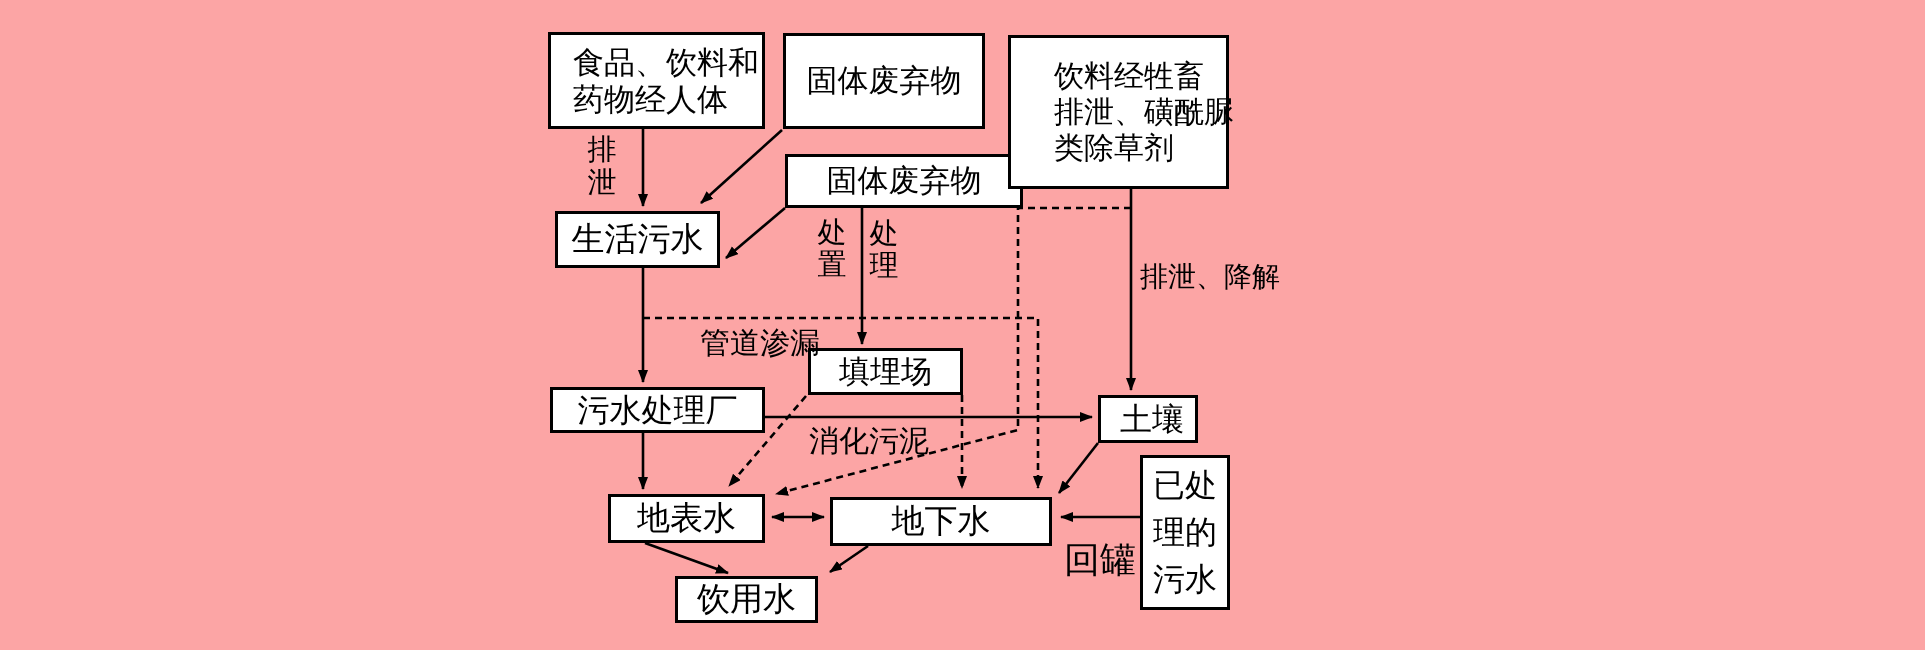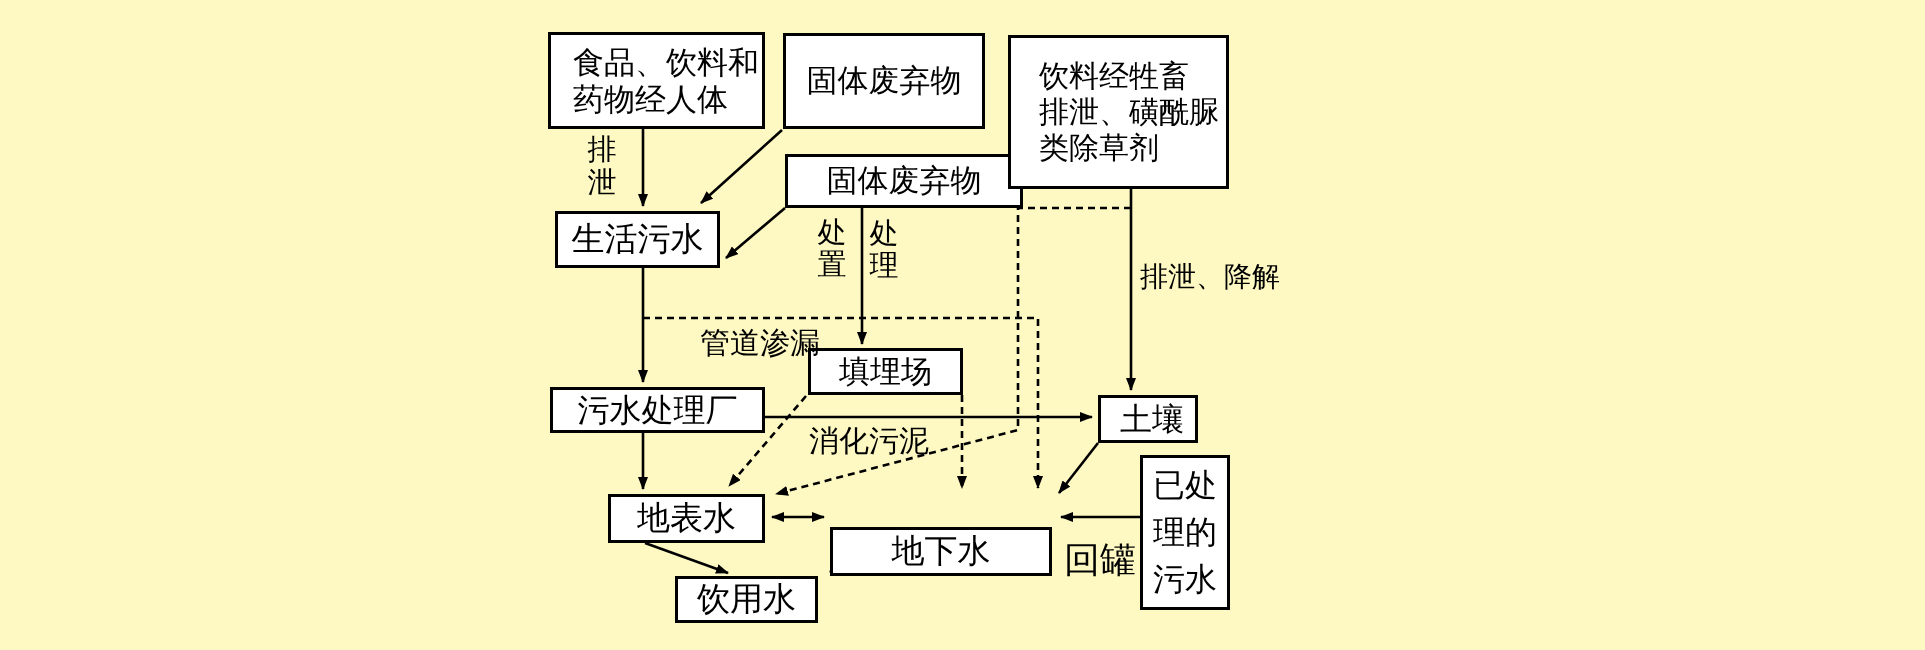--- a/index.html
+++ b/index.html
@@ -4,21 +4,21 @@
 <style>
   html, body {
     margin: 0;
     padding: 0;
     background: #ffffff;
   }
   #canvas {
     position: relative;
     width: 1925px;
     height: 650px;
-    background: #fef9c3;
+    background: #fca5a5;
     font-family: "Liberation Serif", "DejaVu Serif", serif;
     color: #000000;
     overflow: hidden;
   }
   #arrow-layer {
     position: absolute;
     left: 0; top: 0;
     width: 1925px;
     height: 650px;
   }
@@ -103,21 +103,21 @@
   </div>
 
   <div class="box" style="left:783px; top:33px; width:202px; height:96px; font-size:31px;">
     <span>固体废弃物</span>
   </div>
 
   <div class="box" style="left:785px; top:154px; width:238px; height:54px; font-size:31px;">
     <span>固体废弃物</span>
   </div>
 
-  <div class="box multiline" style="left:1008px; top:35px; width:221px; height:154px; padding-left:28px; font-size:30px; line-height:36px;">
+  <div class="box multiline" style="left:1008px; top:35px; width:221px; height:154px; padding-left:43px; font-size:30px; line-height:36px;">
     <div>饮料经牲畜</div>
     <div>排泄、磺酰脲</div>
     <div>类除草剂</div>
   </div>
 
   <div class="box" style="left:555px; top:211px; width:165px; height:57px;text-align:center;">
     <span>生活污水</span>
   </div>
 
   <div class="box" style="left:808px; top:348px; width:155px; height:47px; font-size:31px;">
@@ -129,21 +129,21 @@
   </div>
 
   <div class="box" style="left:1098px; top:395px; width:100px; height:48px; font-size:32px;padding-left:8px;">
     <span>土壤</span>
   </div>
 
   <div class="box" style="left:608px; top:494px; width:157px; height:49px;">
     <span>地表水</span>
   </div>
 
-  <div class="box" style="left:830px; top:497px; width:222px; height:49px;margin-top:30px;">
+  <div class="box" style="left:830px; top:497px; width:222px; height:49px;">
     <span>地下水</span>
   </div>
 
   <div class="box multiline centered" style="left:1140px; top:455px; width:90px; height:155px; font-size:32px; line-height:47px;">
     <div>已处</div>
     <div>理的</div>
     <div>污水</div>
   </div>
 
   <div class="box" style="left:675px; top:576px; width:143px; height:47px;">

